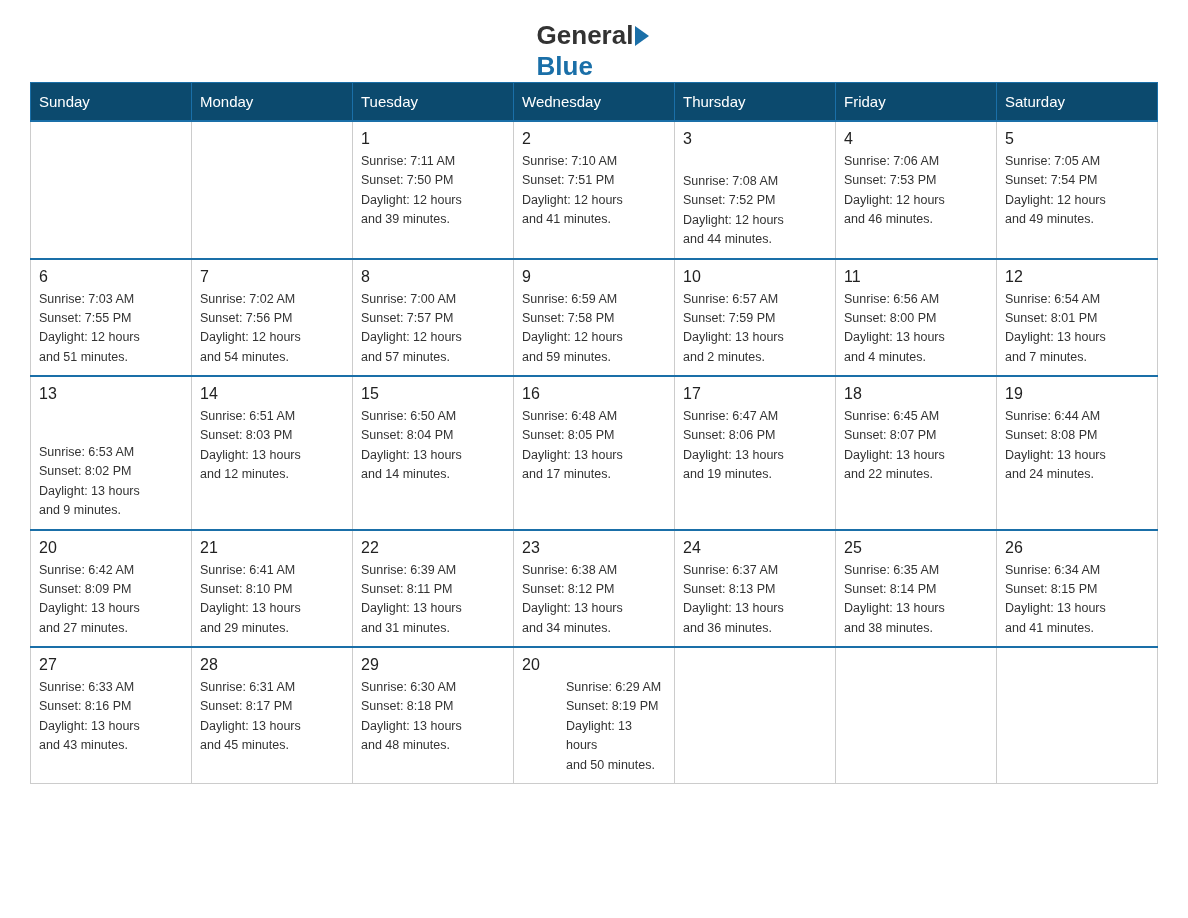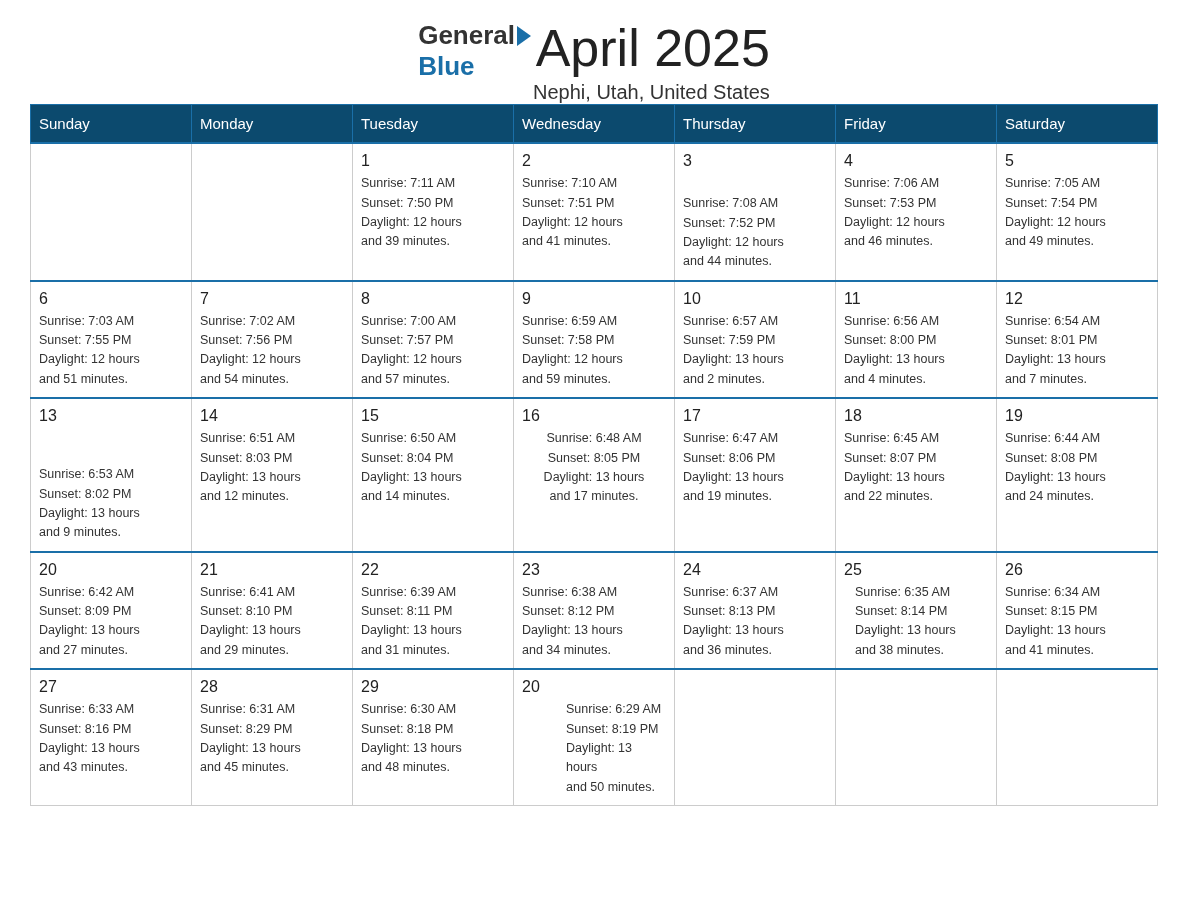--- a/index.html
+++ b/index.html
@@ -100,24 +100,20 @@
 </head>
 <body>
 
 <div class="header-area">
   <div class="logo">
     <div class="logo-text">
       <span class="logo-general">General</span>
       <span class="logo-flag"></span>
     </div>
     <span class="logo-blue">Blue</span>
-  </div>
-  <div class="title-area">
-    <h1>April 2025</h1>
-    <h2>Nephi, Utah, United States</h2>
   </div>
 </div>
 
 <table>
   <thead>
     <tr>
       <th>Sunday</th>
       <th>Monday</th>
       <th>Tuesday</th>
       <th>Wednesday</th>
@@ -234,21 +230,21 @@
         </td>
         <td>
           <span class="day-number">15</span>
           <div class="day-info" style="white-space: pre-line;">Sunrise: 6:50 AM
 Sunset: 8:04 PM
 Daylight: 13 hours
 and 14 minutes.</div>
         </td>
         <td>
           <span class="day-number">16</span>
-          <div class="day-info" style="white-space: pre-line; text-align: center;">Sunrise: 6:48 AM
+          <div class="day-info" style="white-space: pre-line;">Sunrise: 6:48 AM
 Sunset: 8:05 PM
 Daylight: 13 hours
 and 17 minutes.</div>
         </td>
         <td>
           <span class="day-number">17</span>
           <div class="day-info" style="white-space: pre-line;">Sunrise: 6:47 AM
 Sunset: 8:06 PM
 Daylight: 13 hours
 and 19 minutes.</div>
@@ -299,21 +295,21 @@
         </td>
         <td>
           <span class="day-number">24</span>
           <div class="day-info" style="white-space: pre-line;">Sunrise: 6:37 AM
 Sunset: 8:13 PM
 Daylight: 13 hours
 and 36 minutes.</div>
         </td>
         <td>
           <span class="day-number">25</span>
-          <div class="day-info" style="white-space: pre-line; margin-left: 11px;">Sunrise: 6:35 AM
+          <div class="day-info" style="white-space: pre-line;">Sunrise: 6:35 AM
 Sunset: 8:14 PM
 Daylight: 13 hours
 and 38 minutes.</div>
         </td>
         <td>
           <span class="day-number">26</span>
           <div class="day-info" style="white-space: pre-line;">Sunrise: 6:34 AM
 Sunset: 8:15 PM
 Daylight: 13 hours
 and 41 minutes.</div>
@@ -323,21 +319,21 @@
         <td>
           <span class="day-number">27</span>
           <div class="day-info" style="white-space: pre-line;">Sunrise: 6:33 AM
 Sunset: 8:16 PM
 Daylight: 13 hours
 and 43 minutes.</div>
         </td>
         <td>
           <span class="day-number">28</span>
           <div class="day-info" style="white-space: pre-line;">Sunrise: 6:31 AM
-Sunset: 8:29 PM
+Sunset: 8:17 PM
 Daylight: 13 hours
 and 45 minutes.</div>
         </td>
         <td>
           <span class="day-number">29</span>
           <div class="day-info" style="white-space: pre-line;">Sunrise: 6:30 AM
 Sunset: 8:18 PM
 Daylight: 13 hours
 and 48 minutes.</div>
         </td>

